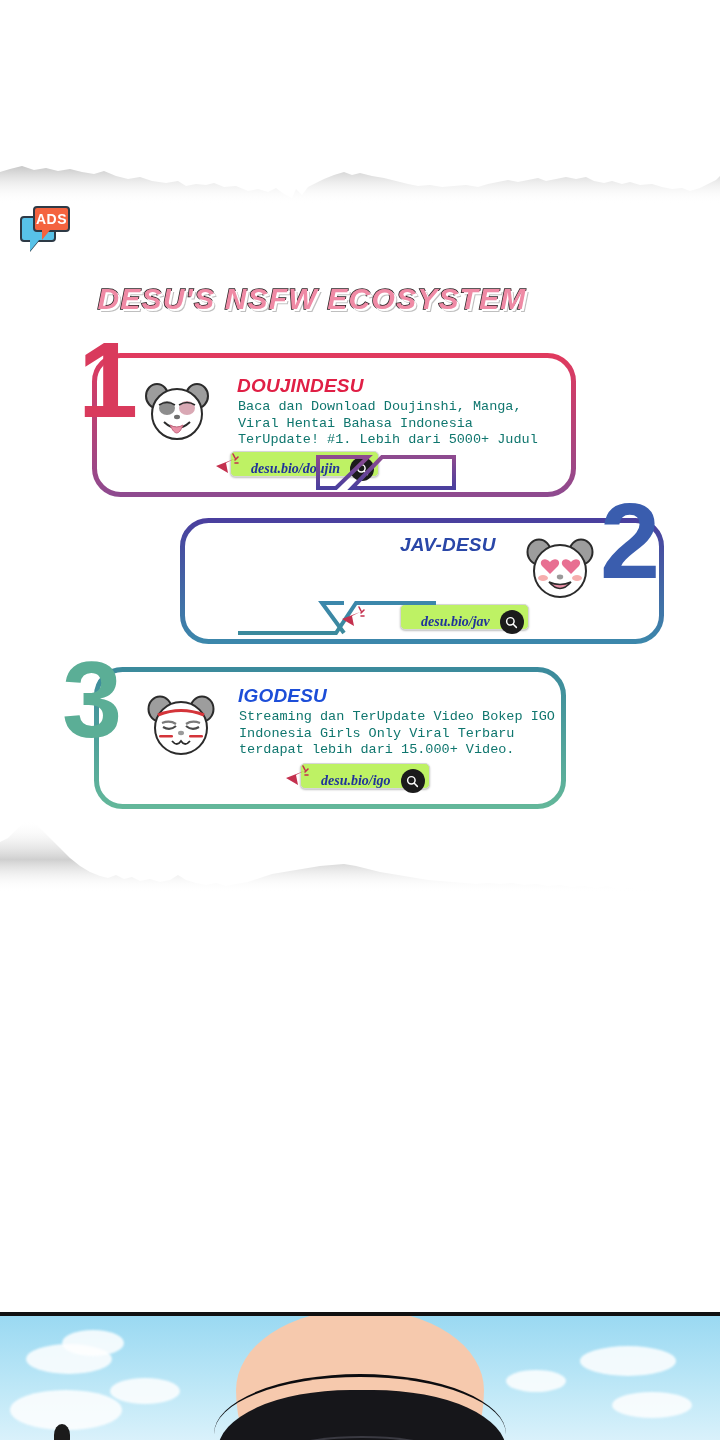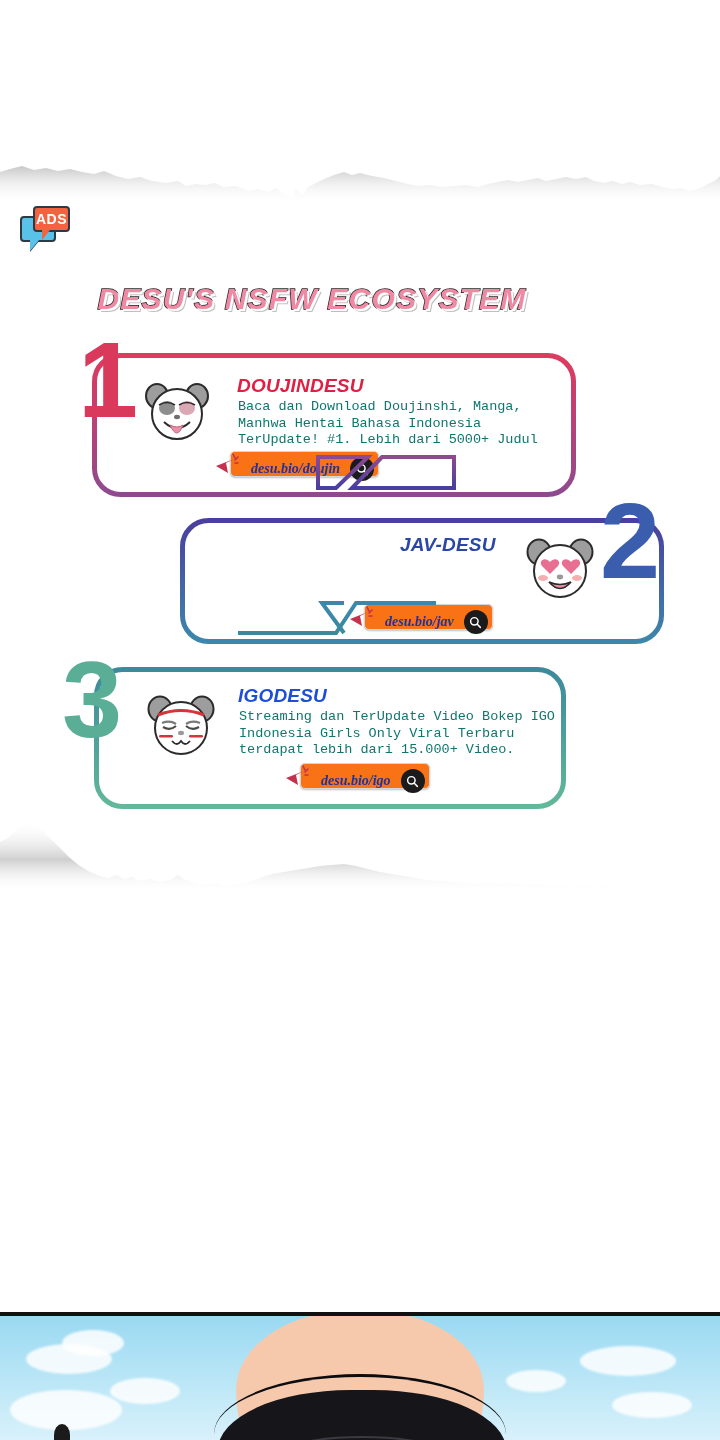--- a/index.html
+++ b/index.html
@@ -70,21 +70,21 @@
   .desc{
     font-family:Liberation Mono, monospace;
     font-size:13.5px; line-height:16.5px; color:#0f766e; font-weight:500;
   }
 
   
   .urlpill{ position:absolute; display:flex; align-items:center; height:26px; }
   .urlpill .cursor{ position:relative; width:26px; height:24px; margin-right:-10px; z-index:3; }
   .urlpill .pill{
     display:flex; align-items:center; height:26px;
-    background:#f97316; border:1px solid #d6d6d6; border-radius:5px;
+    background:#bef264; border:1px solid #d6d6d6; border-radius:5px;
     padding:10px 4px 0 16px; box-shadow:0 1px 2px rgba(0,0,0,.25);
   }
   .urlpill .urltext{
     font-family:"Liberation Serif", serif; font-style:italic; font-weight:bold;
     font-size:14px; color:#20329a; white-space:nowrap; padding:0 10px 0 4px;
   }
   .urlpill .searchbtn{
     width:24px; height:24px; border-radius:50%; background:#1b1b1b;
     display:flex; align-items:center; justify-content:center; flex:0 0 auto;
   }
@@ -171,21 +171,21 @@
         <ellipse cx="33" cy="36" rx="3" ry="2.2" fill="#6f6f6f"></ellipse>
         <path d="M20 41 q13 12 26 0" stroke="#2b2b2b" stroke-width="2" fill="#ffffff"></path>
         <path d="M26 44 q7 16 13 0 q-6 4 -13 0 z" fill="#e98fa6" stroke="#c4687f" stroke-width="1"></path>
       </svg>
     </div>
 
     <div class="brandname" style="position:absolute; left:145px; top:22px; color:#e01f45;">DOUJINDESU</div>
 
     <div class="desc" style="position:absolute; left:146px; top:46px; width:330px;">
       <div>Baca dan Download Doujinshi, Manga,</div>
-      <div>Manhwa Hentai Bahasa Indonesia</div>
+      <div>Viral Hentai Bahasa Indonesia</div>
       <div>TerUpdate! #1. Lebih dari 5000+ Judul Komik.</div>
     </div>
 
     <div class="urlpill" style="left:122px; top:98px;">
       <span class="cursor">
         <svg width="26" height="24" viewBox="0 0 26 24">
           <path d="M2 14 L20 7 L12 11 L14 21 Z" fill="#c4304e"></path>
           <path d="M19 2 L21 6 M24 5 L21 8 M24 11 L21 11" stroke="#c4304e" stroke-width="1.6" stroke-linecap="round"></path>
         </svg>
       </span>
@@ -237,21 +237,21 @@
         <ellipse cx="18" cy="42" rx="5" ry="3" fill="#f4a0a0" opacity=".85"></ellipse>
         <ellipse cx="52" cy="42" rx="5" ry="3" fill="#f4a0a0" opacity=".85"></ellipse>
         <ellipse cx="35" cy="41" rx="3.2" ry="2.4" fill="#9a9a9a"></ellipse>
         <path d="M24 46 q11 13 22 0 q-11 5 -22 0 z" fill="#e98fa6" stroke="#2b2b2b" stroke-width="1.6"></path>
       </svg>
     </div>
 
     <div class="brandname" style="position:absolute; left:220px; top:16px; color:#2a47a8;">JAV-DESU</div>
 
 
-    <div class="urlpill" style="left:168px; top:86px;">
+    <div class="urlpill" style="left:160px; top:86px;gap:44px;">
       <span class="cursor">
         <svg width="26" height="24" viewBox="0 0 26 24">
           <path d="M2 14 L20 7 L12 11 L14 21 Z" fill="#c4304e"></path>
           <path d="M19 2 L21 6 M24 5 L21 8 M24 11 L21 11" stroke="#c4304e" stroke-width="1.6" stroke-linecap="round"></path>
         </svg>
       </span>
       <span class="pill">
         <span class="urltext">desu.bio/jav</span>
         <span class="searchbtn">
           <svg width="13" height="13" viewBox="0 0 16 16">

